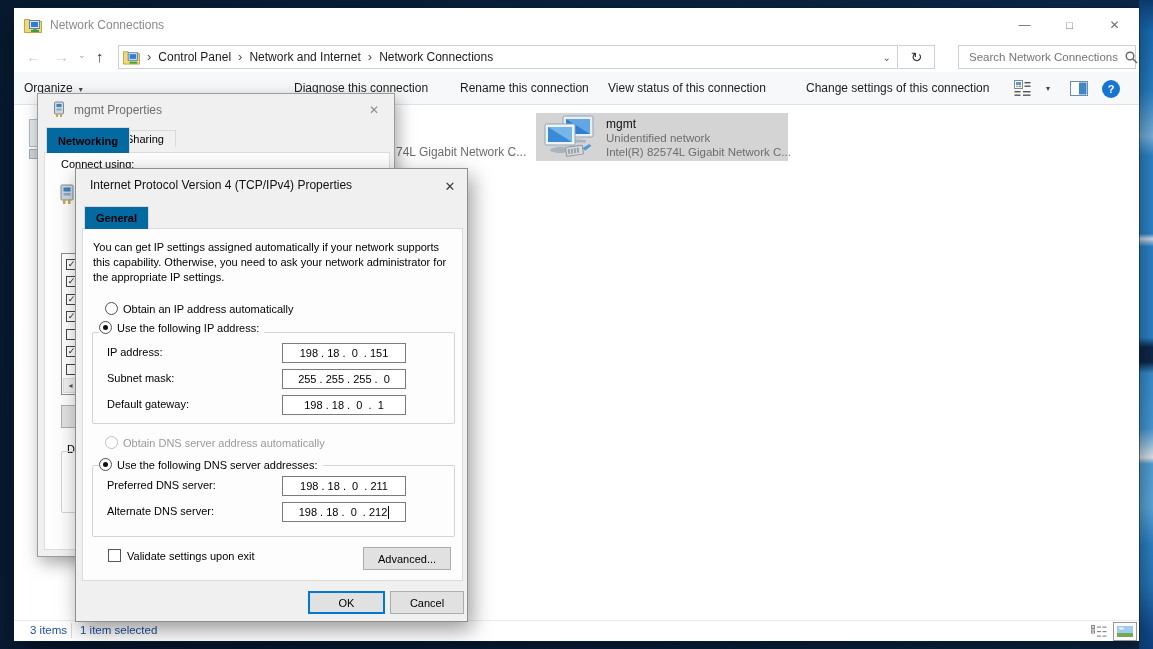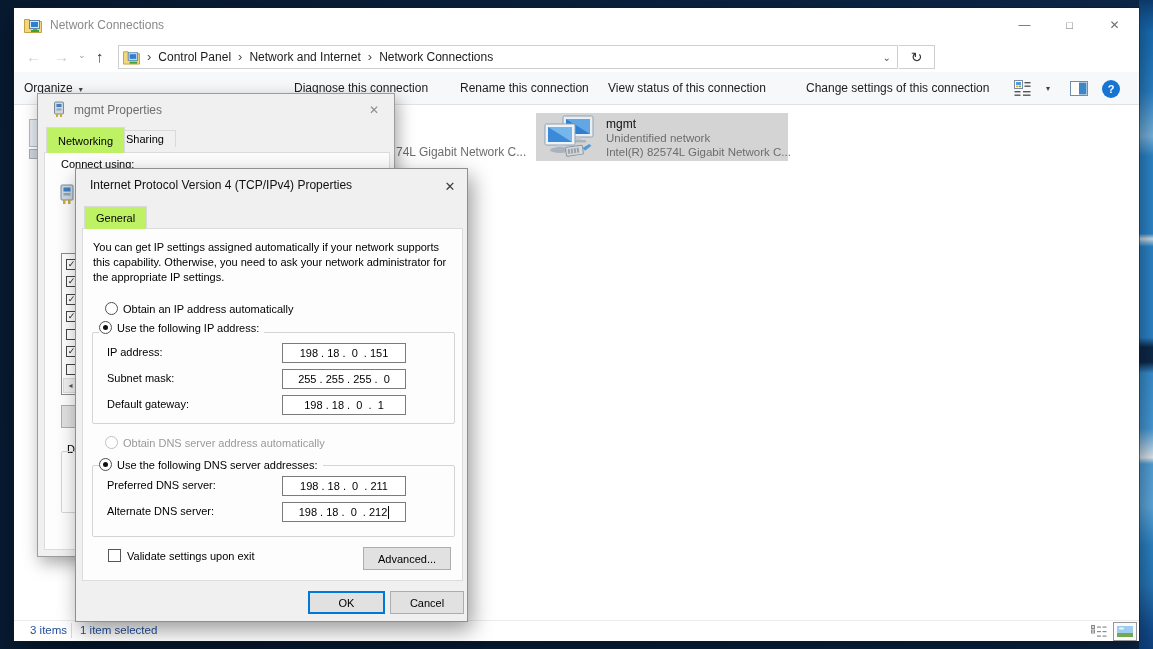--- a/index.html
+++ b/index.html
@@ -66,21 +66,21 @@
   .dialog{background:#f0f0f0;box-sizing:border-box;}
   .mgmt{left:37px;top:93px;width:358px;height:464px;border:1px solid #9c9c9c;z-index:30;
     box-shadow:3px 6px 16px rgba(0,0,0,.35);}
   .ipv4{left:75px;top:168px;width:393px;height:454px;border:1px solid #8f8f8f;z-index:40;
     box-shadow:4px 8px 20px rgba(0,0,0,.4);}
   .dlg-title{font-size:12px;white-space:nowrap;}
   .dlg-close{font-size:12px;color:#555;width:24px;height:20px;display:flex;align-items:center;
     justify-content:center;}
   .tab{box-sizing:border-box;border:1px solid #d9d9d9;border-bottom:none;font-size:11px;color:#000;
     display:flex;align-items:center;padding:0 11px;}
-  .tab.on{background:#bef264;z-index:2;}
+  .tab.on{background:#0369a1;z-index:2;font-weight:bold;}
   .tab.off{background:#f0f0f0;}
   .tabpage{background:#fdfdfd;border:1px solid #dcdcdc;box-sizing:border-box;z-index:1;}
   .t11{font-size:11px;color:#000;white-space:nowrap;}
   .gray{color:#9a9a9a;text-align:right;}
   .radio{width:13px;height:13px;border-radius:50%;border:1px solid #4f4f4f;background:#fff;
     box-sizing:border-box;}
   .radio.sel::after{content:"";position:absolute;left:3px;top:3px;width:5px;height:5px;
     border-radius:50%;background:#101010;}
   .radio.dis{border-color:#c0c0c0;}
   .group{border:1px solid #d4d4d4;border-radius:2px;box-sizing:border-box;}
@@ -141,20 +141,27 @@
       <span class="crumb-sep">›</span>
       <span class="crumb">Network and Internet</span>
       <span class="crumb-sep">›</span>
       <span class="crumb">Network Connections</span>
       <span class="addr-chev">⌄</span>
     </div>
     <div class="abs refresh">
       <span>↻</span>
     </div>
 
+    <div class="abs search">
+      <input type="text" placeholder="Search Network Connections" style="">
+      <svg style="margin-right:7px;flex:0 0 13px" width="13" height="13" viewBox="0 0 13 13">
+        <circle cx="5" cy="5" r="3.8" fill="none" stroke="#666" stroke-width="1.4"></circle>
+        <line x1="8" y1="8" x2="12" y2="12" stroke="#666" stroke-width="1.4"></line>
+      </svg>
+    </div>
   </div>
 
   <div class="abs toolbar">
     <span class="abs tb-item" style="left:10px">
       <span>Organize</span><span class="tb-dd">▾</span>
     </span>
     <span class="abs tb-item" style="left:280px">Diagnose this connection</span>
     <span class="abs tb-item" style="left:446px">Rename this connection</span>
     <span class="abs tb-item" style="left:792px">Change settings of this connection</span>
     <span class="abs tb-item" style="left:594px">View status of this connection</span>

